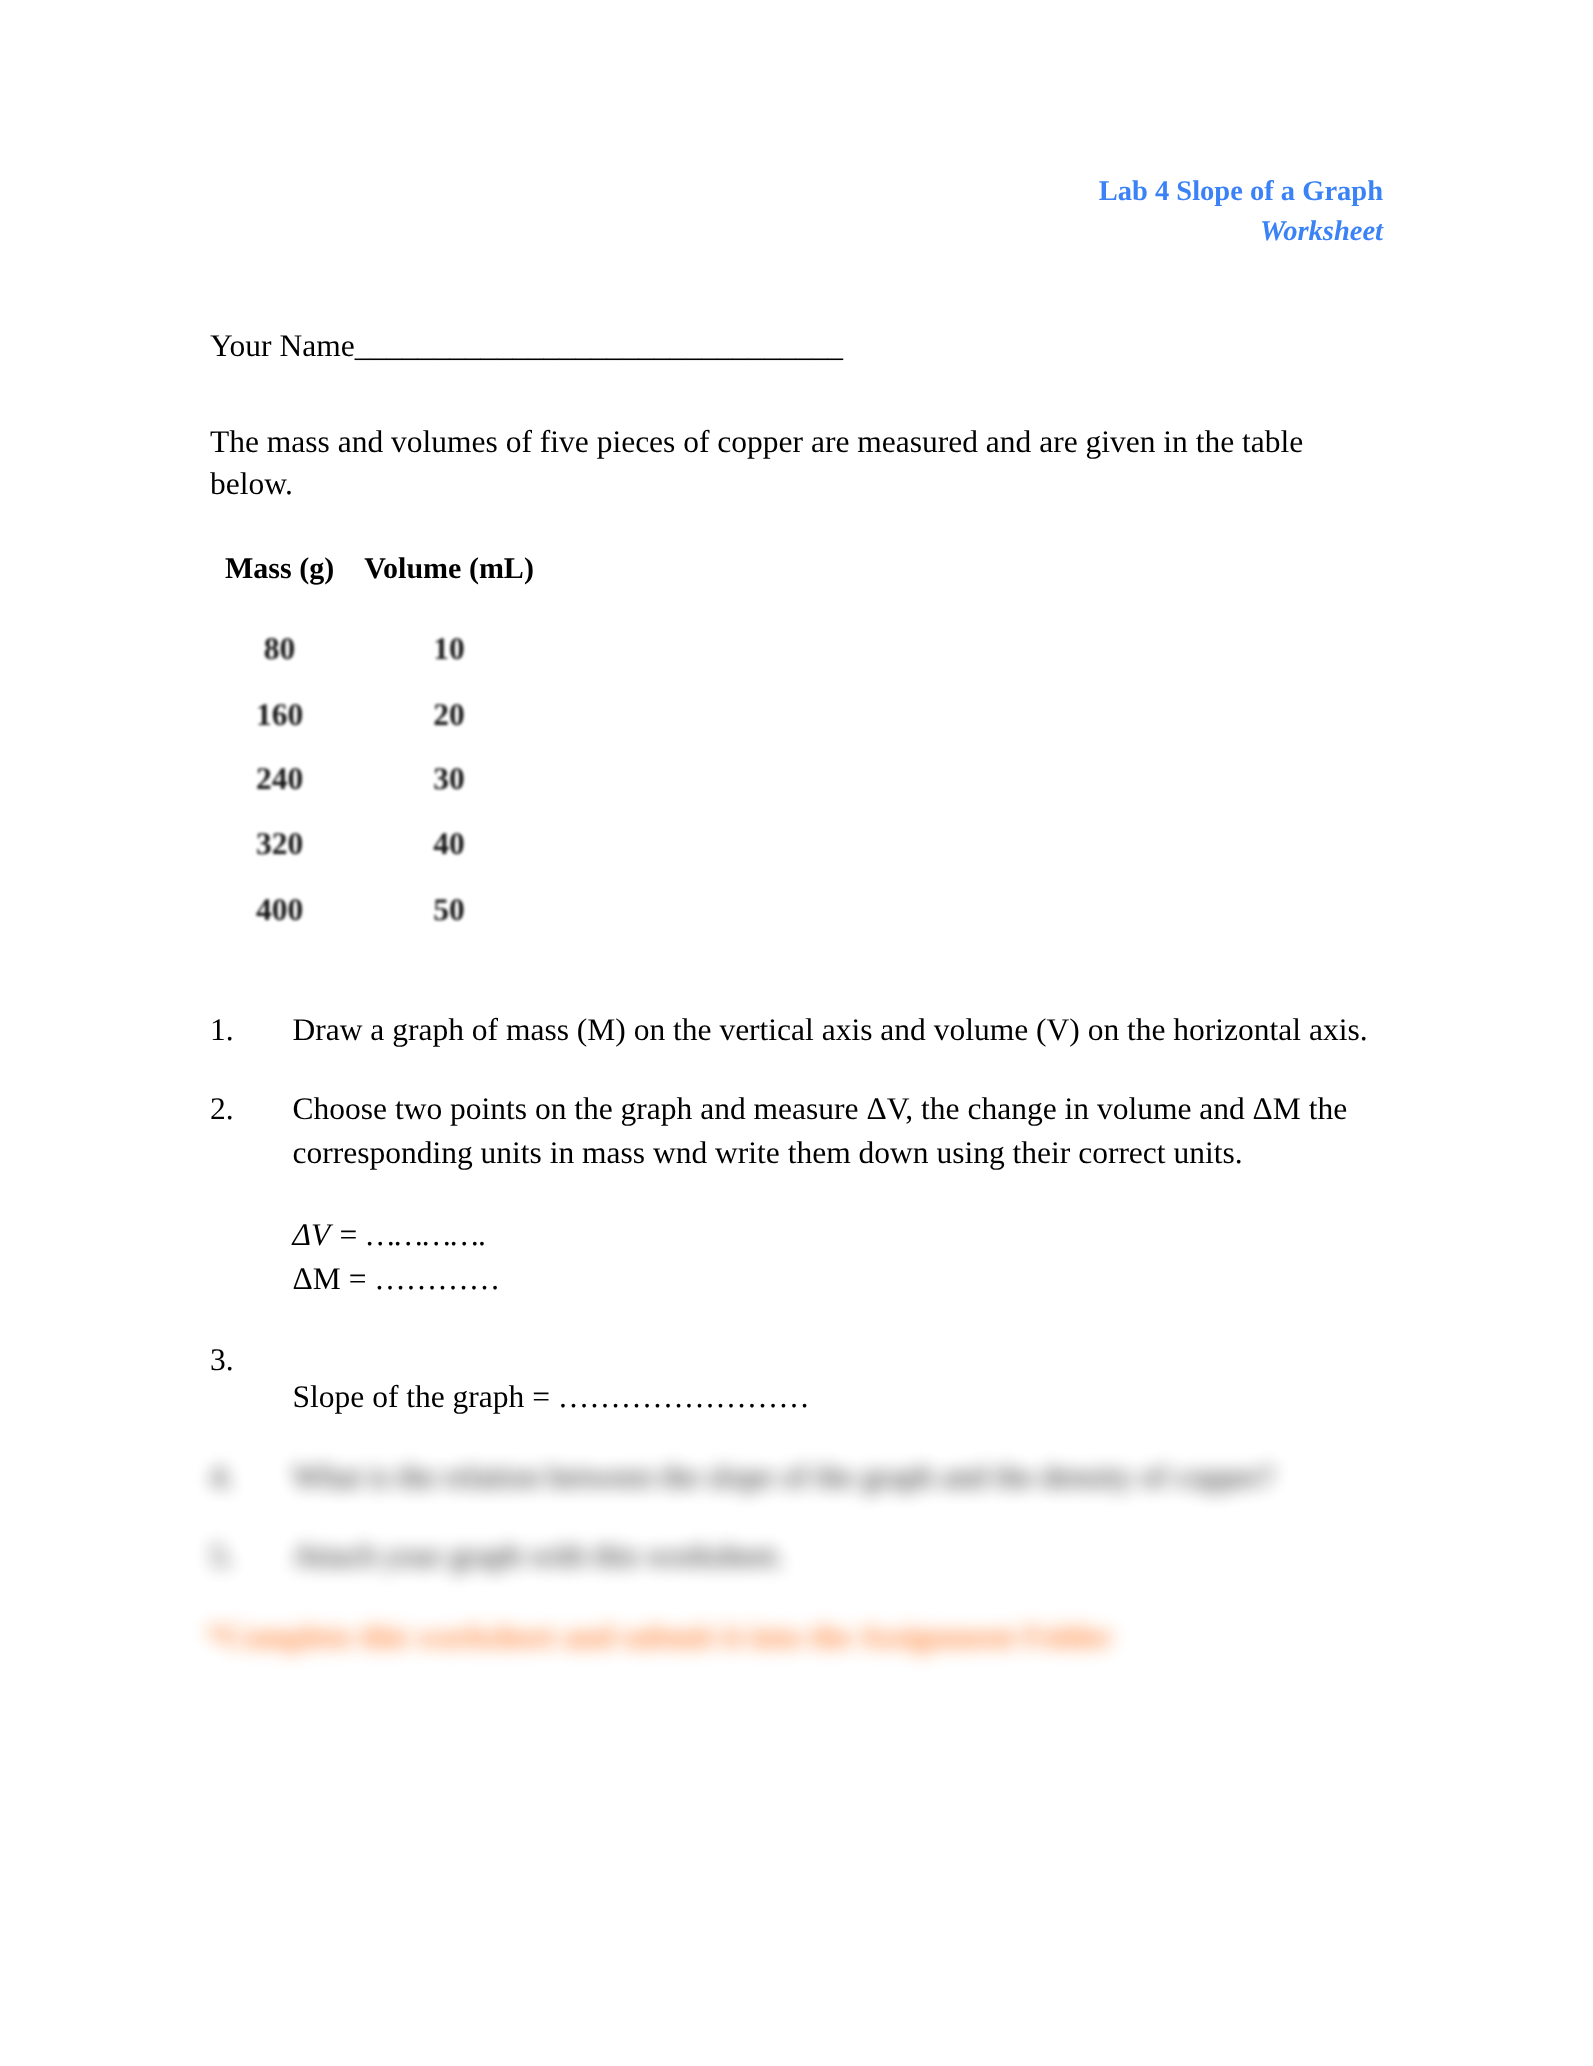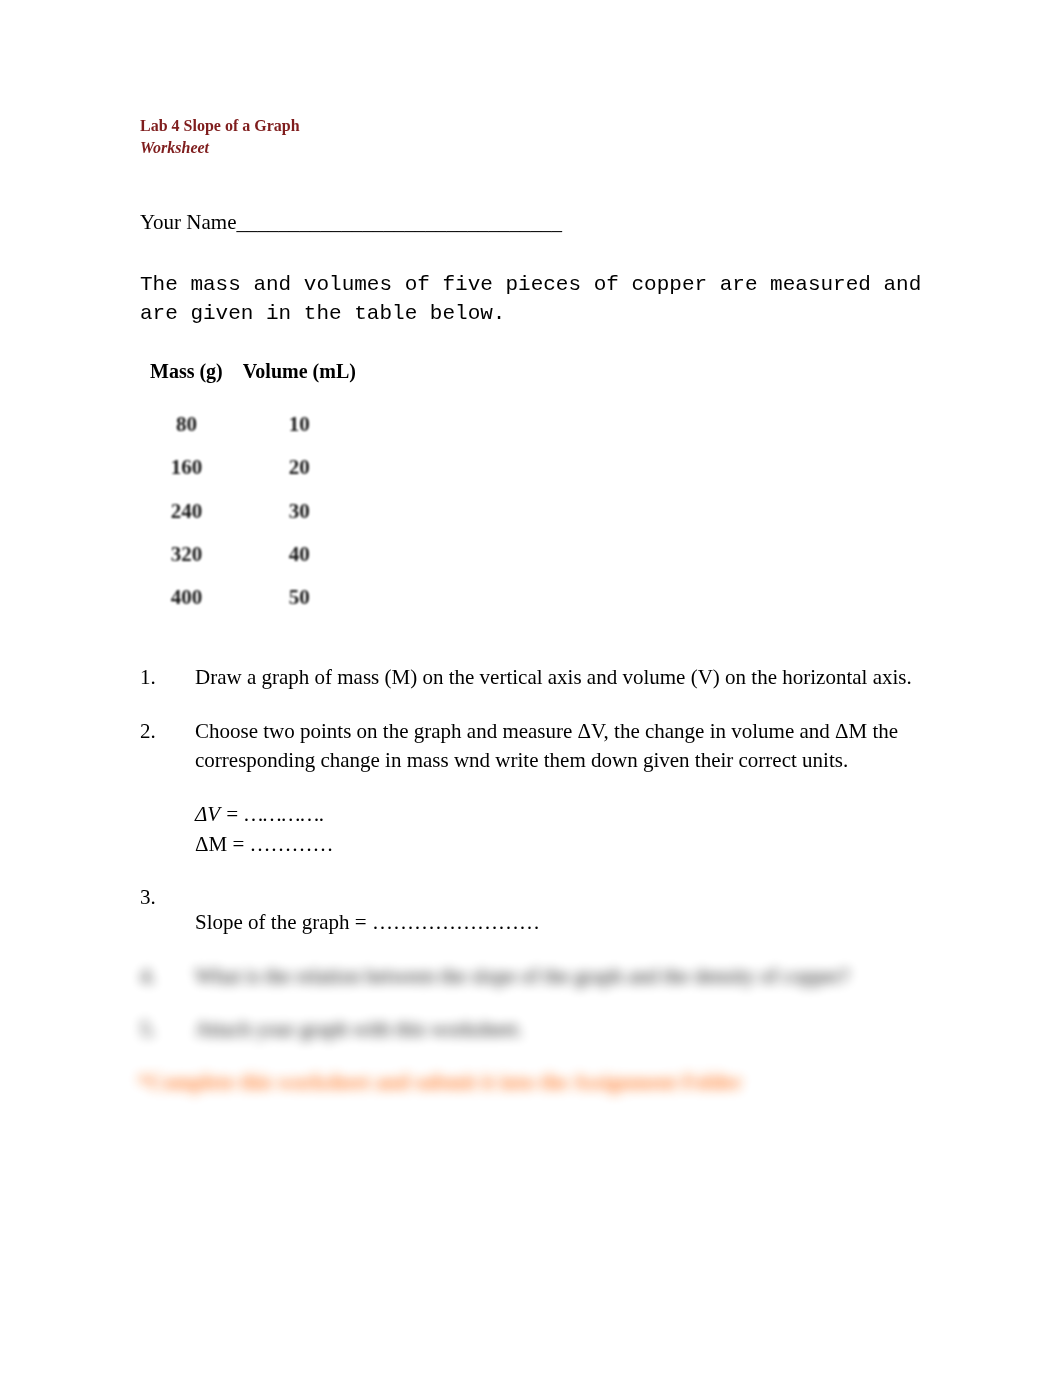--- a/index.html
+++ b/index.html
@@ -11,37 +11,36 @@
       font-family: "Times New Roman", Times, serif;
       background: #ffffff;
       width: 1062px;
       height: 1377px;
       padding: 115px 140px 60px 140px;
       font-size: 21px;
       color: #000;
       line-height: 1.4;
     }
     .title {
-      text-align: left;
-      color: #7f1d1d;
+      text-align: right;
+      color: #3b82f6;
       font-weight: bold;
-      font-size: 16px;
+      font-size: 19px;
       margin-bottom: 48px;
     }
     .title .line2 {
       display: block;
       font-style: italic;
     }
     .name-line {
       margin-bottom: 34px;
     }
     .intro {
       margin-bottom: 25px;
       line-height: 1.35;
-      font-family: Liberation Mono, monospace;
     }
     .data-table-wrap {
       display: inline-block;
       position: relative;
       margin-bottom: 35px;
     }
     table.data-table {
       border-collapse: collapse;
       font-weight: bold;
       position: relative;
@@ -149,21 +148,21 @@
 <div class="questions">
 
   <div class="q-item">
     <div class="q-num">1.</div>
     <div class="q-body">Draw a graph of mass (M) on the vertical axis and volume (V) on the horizontal axis.</div>
   </div>
 
   <div class="q-item">
     <div class="q-num">2.</div>
     <div class="q-body">
-      <div>Choose two points on the graph and measure ΔV, the change in volume and ΔM the corresponding change in mass wnd write them down given their correct units.</div>
+      <div>Choose two points on the graph and measure ΔV, the change in volume and ΔM the corresponding units in mass wnd write them down using their correct units.</div>
       <div class="sub">ΔV = ………….</div>
       <div>ΔM = …………</div>
     </div>
   </div>
 
   <div class="q-item">
     <div class="q-num">3.</div>
     <div class="q-body">
       <div class="sub2">Slope of the graph = ……………………</div>
     </div>

